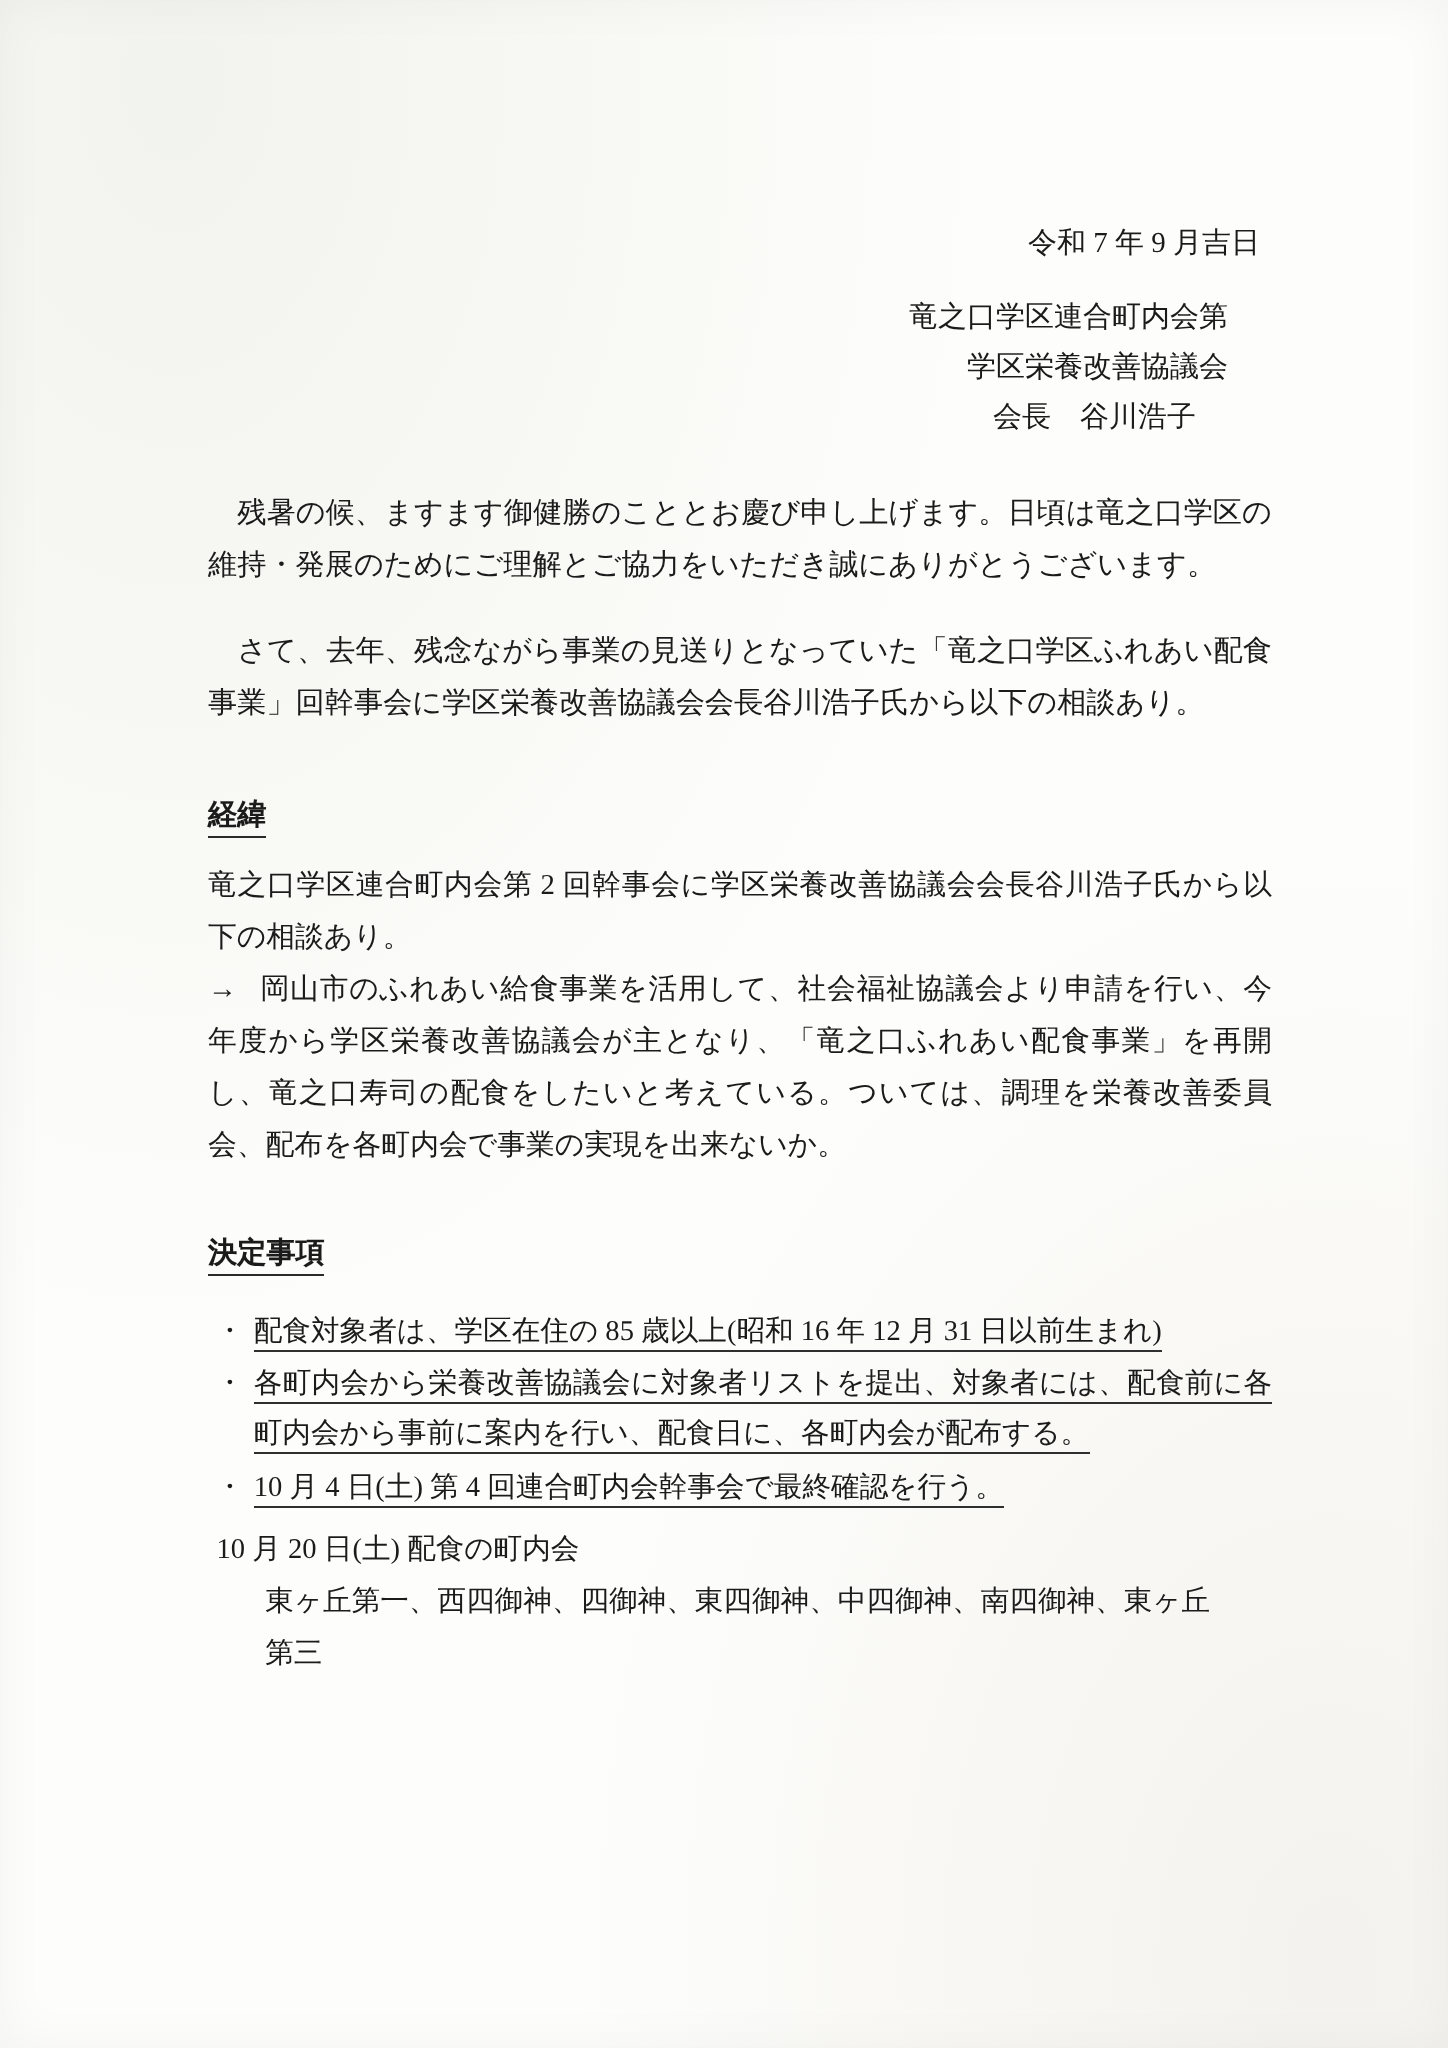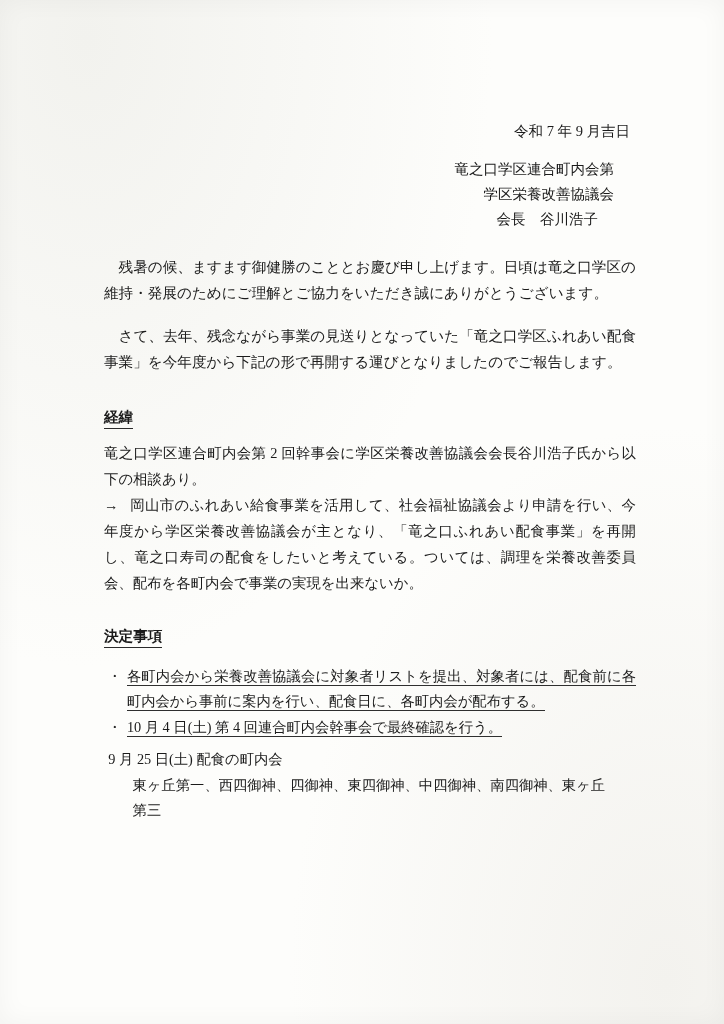--- a/index.html
+++ b/index.html
@@ -27,21 +27,21 @@
   .page:before {
     content: "";
     position: absolute;
     inset: 0;
     box-shadow: inset 0 0 26px rgba(0,0,0,0.045);
     pointer-events: none;
   }
   .content {
     position: absolute;
     left: 104px;
-    top: 122px;
+    top: 112px;
     width: 532px;
   }
   .date-line {
     font-size: 14.5px;
     text-align: right;
     margin-bottom: 18px;
     padding-right: 6px;
   }
   .salutation {
     font-size: 15px;
@@ -153,39 +153,40 @@
 
 
     <div class="sender-block">
       <div class="sender-indent-1">竜之口学区連合町内会第</div>
       <div class="sender-indent-1">学区栄養改善協議会</div>
       <div class="sender-indent-2">会長　谷川浩子</div>
     </div>
 
 
     <p class="para">残暑の候、ますます御健勝のこととお慶び申し上げます。日頃は竜之口学区の維持・発展のためにご理解とご協力をいただき誠にありがとうございます。</p>
-    <p class="para">さて、去年、残念ながら事業の見送りとなっていた「竜之口学区ふれあい配食事業」を今年度から下記の形で再開する運びとなりましたのでご報告します。</p>
+    <p class="para">さて、去年、残念ながら事業の見送りとなっていた「竜之口学区ふれあい配食事業」回幹事会に学区栄養改善協議会会長谷川浩子氏から以下の相談あり。</p>
 
     <div class="sec-wrap">
       <div class="section-head">経緯</div>
       <p class="body-line">竜之口学区連合町内会第 2 回幹事会に学区栄養改善協議会会長谷川浩子氏から以下の相談あり。</p>
       <p class="arrow-para">
         <span class="arrowmark">→</span><span>岡山市のふれあい給食事業を活用して、社会福祉協議会より申請を行い、今年度から学区栄養改善協議会が主となり、「竜之口ふれあい配食事業」を再開し、竜之口寿司の配食をしたいと考えている。ついては、調理を栄養改善委員会、配布を各町内会で事業の実現を出来ないか。</span>
       </p>
     </div>
 
     <div class="sec-wrap">
       <div class="section-head">決定事項</div>
       <ul class="bullets">
+        <li><span class="ul-text">配食対象者は、学区在住の 85 歳以上(昭和 16 年 12 月 31 日以前生まれ)</span></li>
         <li><span class="ul-text">各町内会から栄養改善協議会に対象者リストを提出、対象者には、配食前に各町内会から事前に案内を行い、配食日に、各町内会が配布する。</span></li>
         <li><span class="ul-text">10 月 4 日(土) 第 4 回連合町内会幹事会で最終確認を行う。</span></li>
       </ul>
 
       <div class="plainlist">
-        <div class="head">9 月 25 日(土) 配食の町内会</div>
+        <div class="head">10 月 20 日(土) 配食の町内会</div>
         <div class="sub">東ヶ丘第一、西四御神、四御神、東四御神、中四御神、南四御神、東ヶ丘</div>
         <div class="sub">第三</div>
       </div>
 
     </div>
 
   </div>
 </div>
 
 </body></html>

